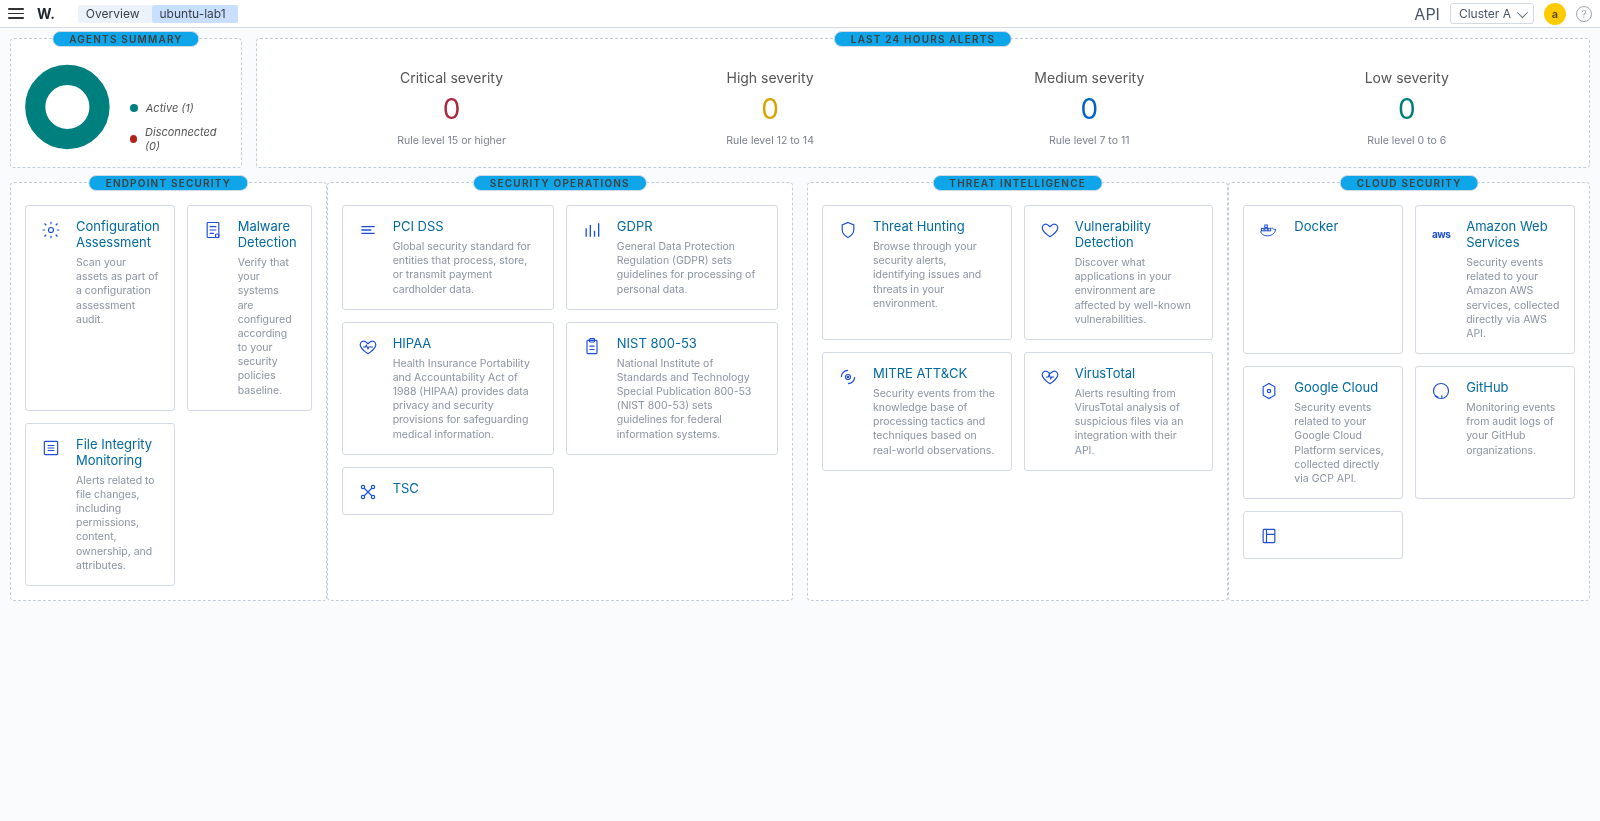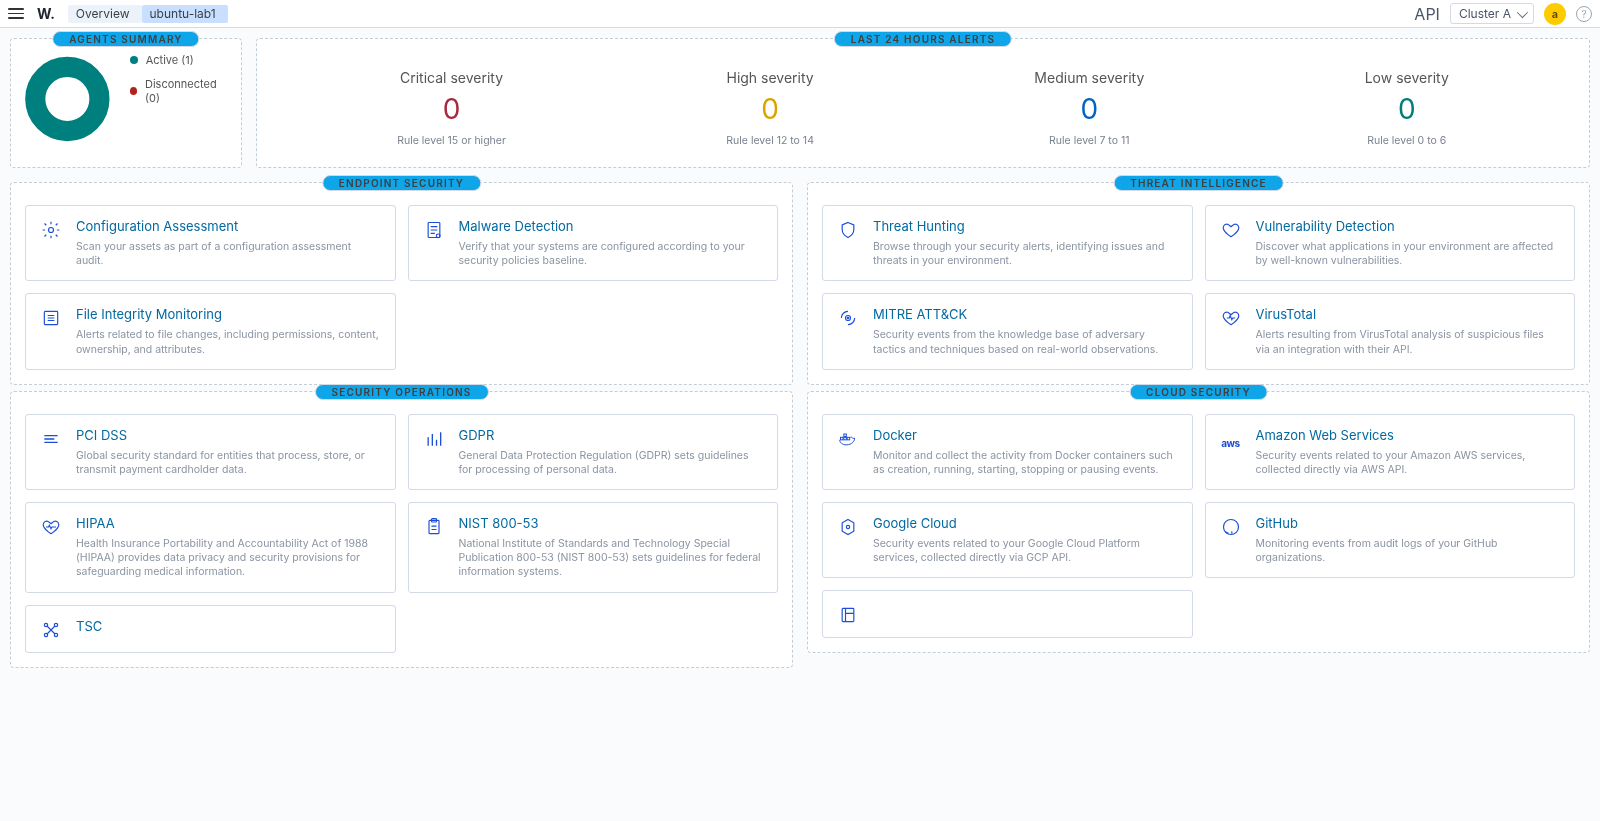--- a/index.html
+++ b/index.html
@@ -42,21 +42,21 @@
   .hamburger {
     width: 16px; height: 16px;
     display:flex; flex-direction:column; justify-content:center; gap:3px;
     cursor:pointer;
   }
   .hamburger span { display:block; height:1.5px; background:#333; border-radius:1px; }
   .logo {
     font-weight:700; font-size:14px; color:#202730; cursor:pointer;
     padding:0 4px;
   }
-  .crumbs { display:flex; align-items:center; gap:0px; }
+  .crumbs { display:flex; align-items:center; gap:0px; margin-left:10px;}
   .crumb {
     height:18px;
     display:flex; align-items:center;
     padding:0 12px 0 8px;
     font-size:12px;
     color:#3a3f47;
     border-radius:2px;
     cursor:pointer;
     position:relative;
   }
@@ -110,41 +110,41 @@
     padding:1px 16px;
     font-size:10px;
     letter-spacing:1.2px;
     font-weight:600;
     color:var(--section-title);
     white-space:nowrap;
     text-transform:uppercase;
   }
   
   .agents-panel { width:232px; height:130px; padding:14px 14px; }
-  .agents-inner { display:flex; align-items:flex-start; gap:20px; height:100%; }
+  .agents-inner { display:flex; align-items:flex-end; gap:20px; height:100%;font-style:italic; }
   .donut { width:92px; height:92px; }
   .legend { display:flex; flex-direction:column; gap:10px; font-size:11px; color:#555;}
   .legend-item { display:flex; align-items:center; gap:8px; }
   .legend-dot { width:8px;height:8px;border-radius:50%; }
   .legend-dot.active { background:var(--teal); }
   .legend-dot.disc { background:#b2221d; }
   
   .alerts-panel { flex:1; height:130px; padding:20px 30px 10px; }
   .alerts-inner { display:flex; justify-content:space-around; align-items:center; height:100%; }
   .alert-col { text-align:center; }
   .alert-label { font-size:14px; color:#555; margin-bottom:6px; }
   .alert-value { font-size:28px; font-weight:400; }
   .alert-rule { font-size:10.5px; color:#7a8290; margin-top:8px; }
   .alert-value.critical { color:var(--critical); }
   .alert-value.high     { color:var(--high); }
   .alert-value.medium   { color:var(--medium); }
   .alert-value.low      { color:var(--low); }
   
   .row2 { display:flex; gap:14px; }
-  .half { flex:1; display:flex; flex-direction:column; gap:6px; }
+  .half { flex:1; display:flex; flex-direction:row; gap:0; }
   .section-panel { padding:22px 14px 14px; }
   .cards {
     display:grid;
     grid-template-columns: 1fr 1fr;
     gap:12px;
   }
   .card {
     border:1px solid var(--border);
     border-radius:3px;
     background:#fff;
@@ -379,21 +379,21 @@
             <div class="card">
               <div class="card-icon">
                 <svg viewBox="0 0 24 24" width="20" height="20" fill="none" stroke="currentColor" stroke-width="1.4">
                   <path d="M4 12a8 8 0 0 1 8-8M20 12a8 8 0 0 1-8 8"></path>
                   <circle cx="12" cy="12" r="3"></circle>
                   <circle cx="12" cy="12" r="0.8" fill="currentColor"></circle>
                 </svg>
               </div>
               <div class="card-body">
                 <div class="card-title">MITRE ATT&amp;CK</div>
-                <div class="card-desc">Security events from the knowledge base of adversary tactics and techniques based on real-world observations.</div>
+                <div class="card-desc">Security events from the knowledge base of processing tactics and techniques based on real-world observations.</div>
               </div>
             </div>
             <div class="card">
               <div class="card-icon">
                 <svg viewBox="0 0 24 24" width="20" height="20" fill="none" stroke="currentColor" stroke-width="1.4">
                   <path d="M12 20s-7-4.5-9-9c-1.3-3 1-6 4-6 2 0 3 1.5 5 3 2-1.5 3-3 5-3 3 0 5.3 3 4 6-2 4.5-9 9-9 9z"></path>
                   <path d="M7 12h3l1-3 2 5 1-2h3"></path>
                 </svg>
               </div>
               <div class="card-body">
@@ -411,21 +411,20 @@
                 <svg viewBox="0 0 24 24" width="22" height="20" fill="none" stroke="currentColor" stroke-width="1.2">
                   <rect x="3" y="10" width="3" height="3"></rect>
                   <rect x="7" y="10" width="3" height="3"></rect>
                   <rect x="11" y="10" width="3" height="3"></rect>
                   <rect x="7" y="6" width="3" height="3"></rect>
                   <path d="M2 13c0 3 3 6 8 6 7 0 10-5 10-8-1 0-2 .6-2 .6S17 9 15 10"></path>
                 </svg>
               </div>
               <div class="card-body">
                 <div class="card-title">Docker</div>
-                <div class="card-desc">Monitor and collect the activity from Docker containers such as creation, running, starting, stopping or pausing events.</div>
               </div>
             </div>
             <div class="card">
               <div class="card-icon">
                 <span style="font-size:10px;font-weight:700;letter-spacing:-.5px;">aws</span>
               </div>
               <div class="card-body">
                 <div class="card-title">Amazon Web Services</div>
                 <div class="card-desc">Security events related to your Amazon AWS services, collected directly via AWS API.</div>
               </div>

